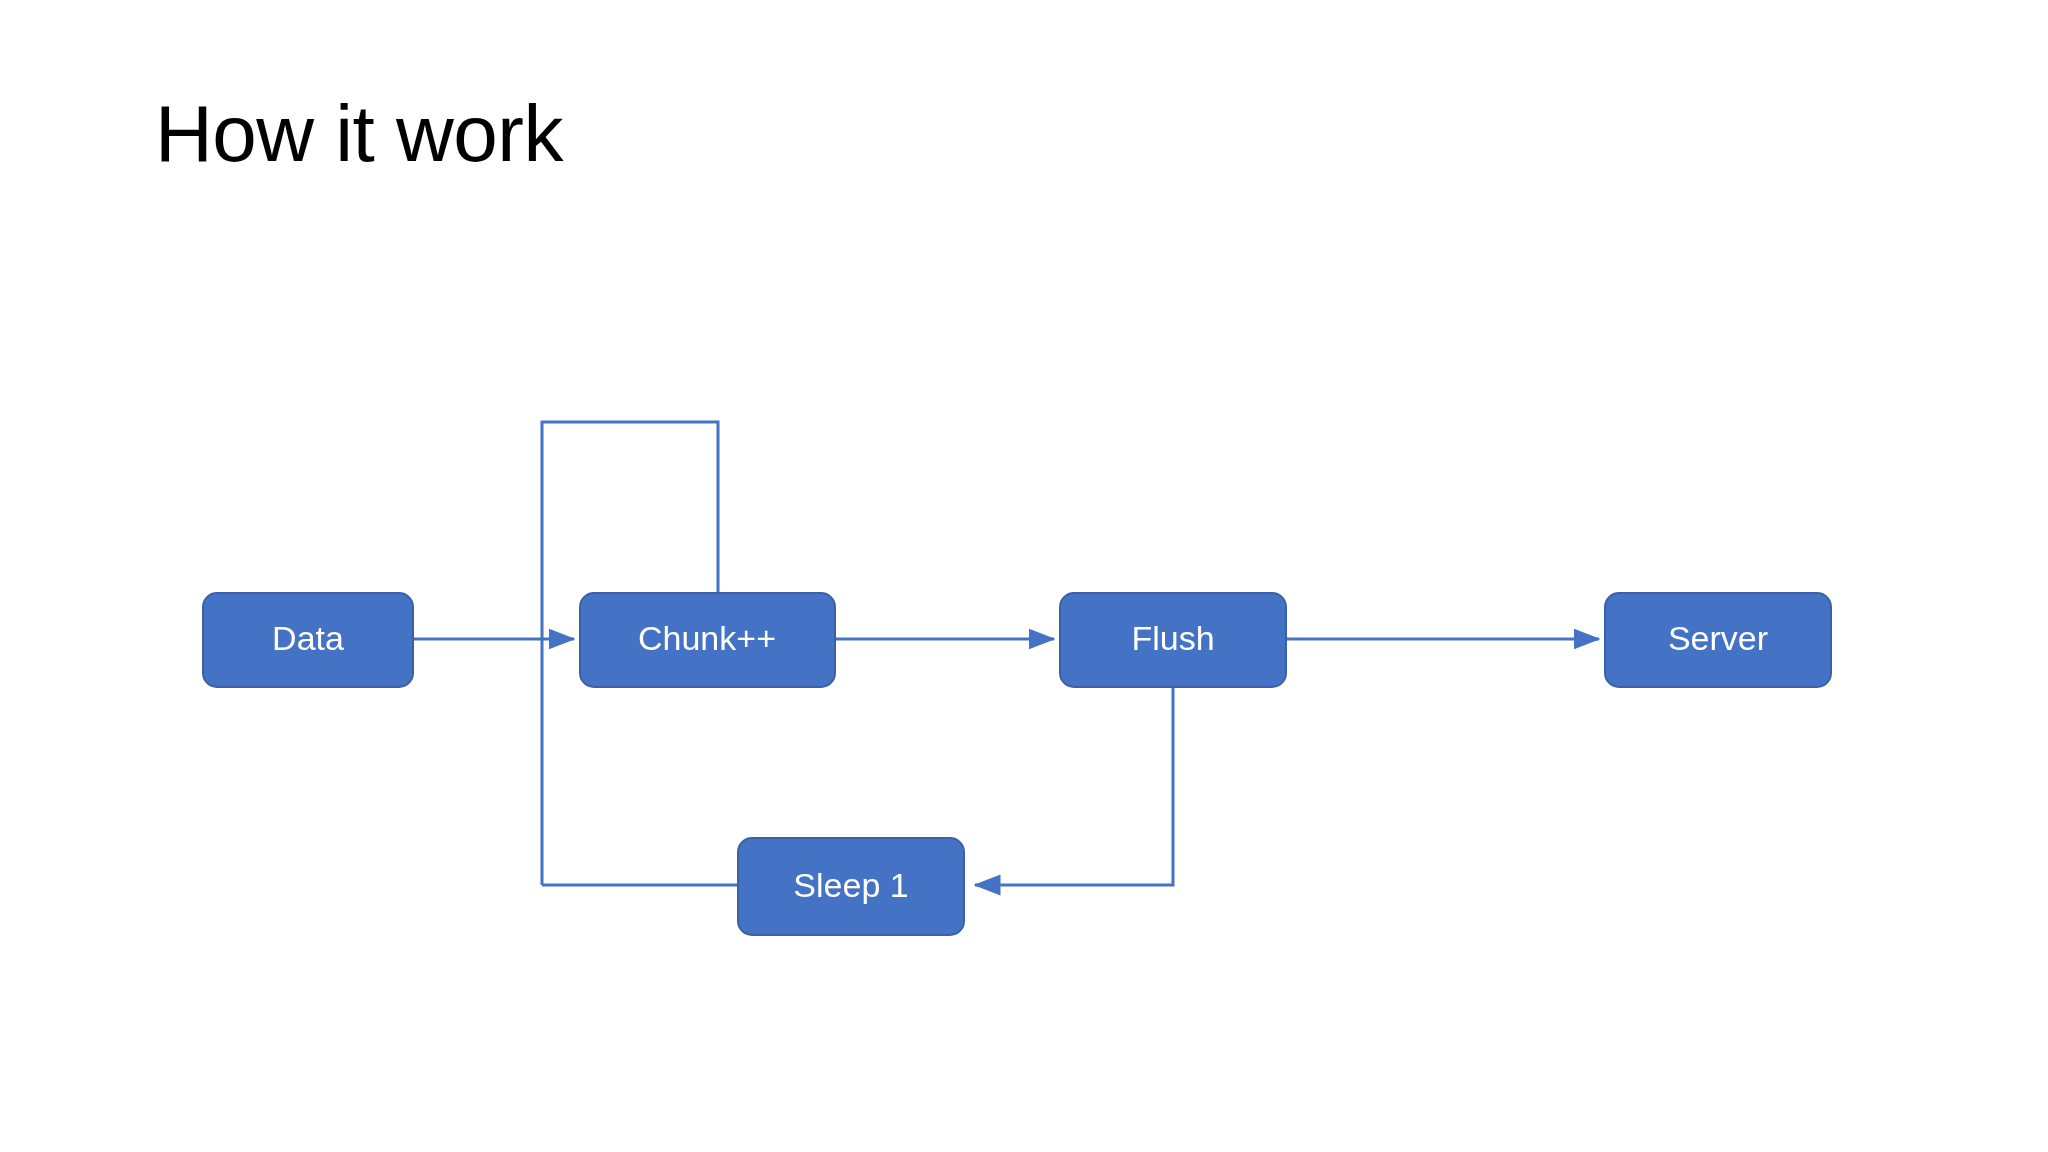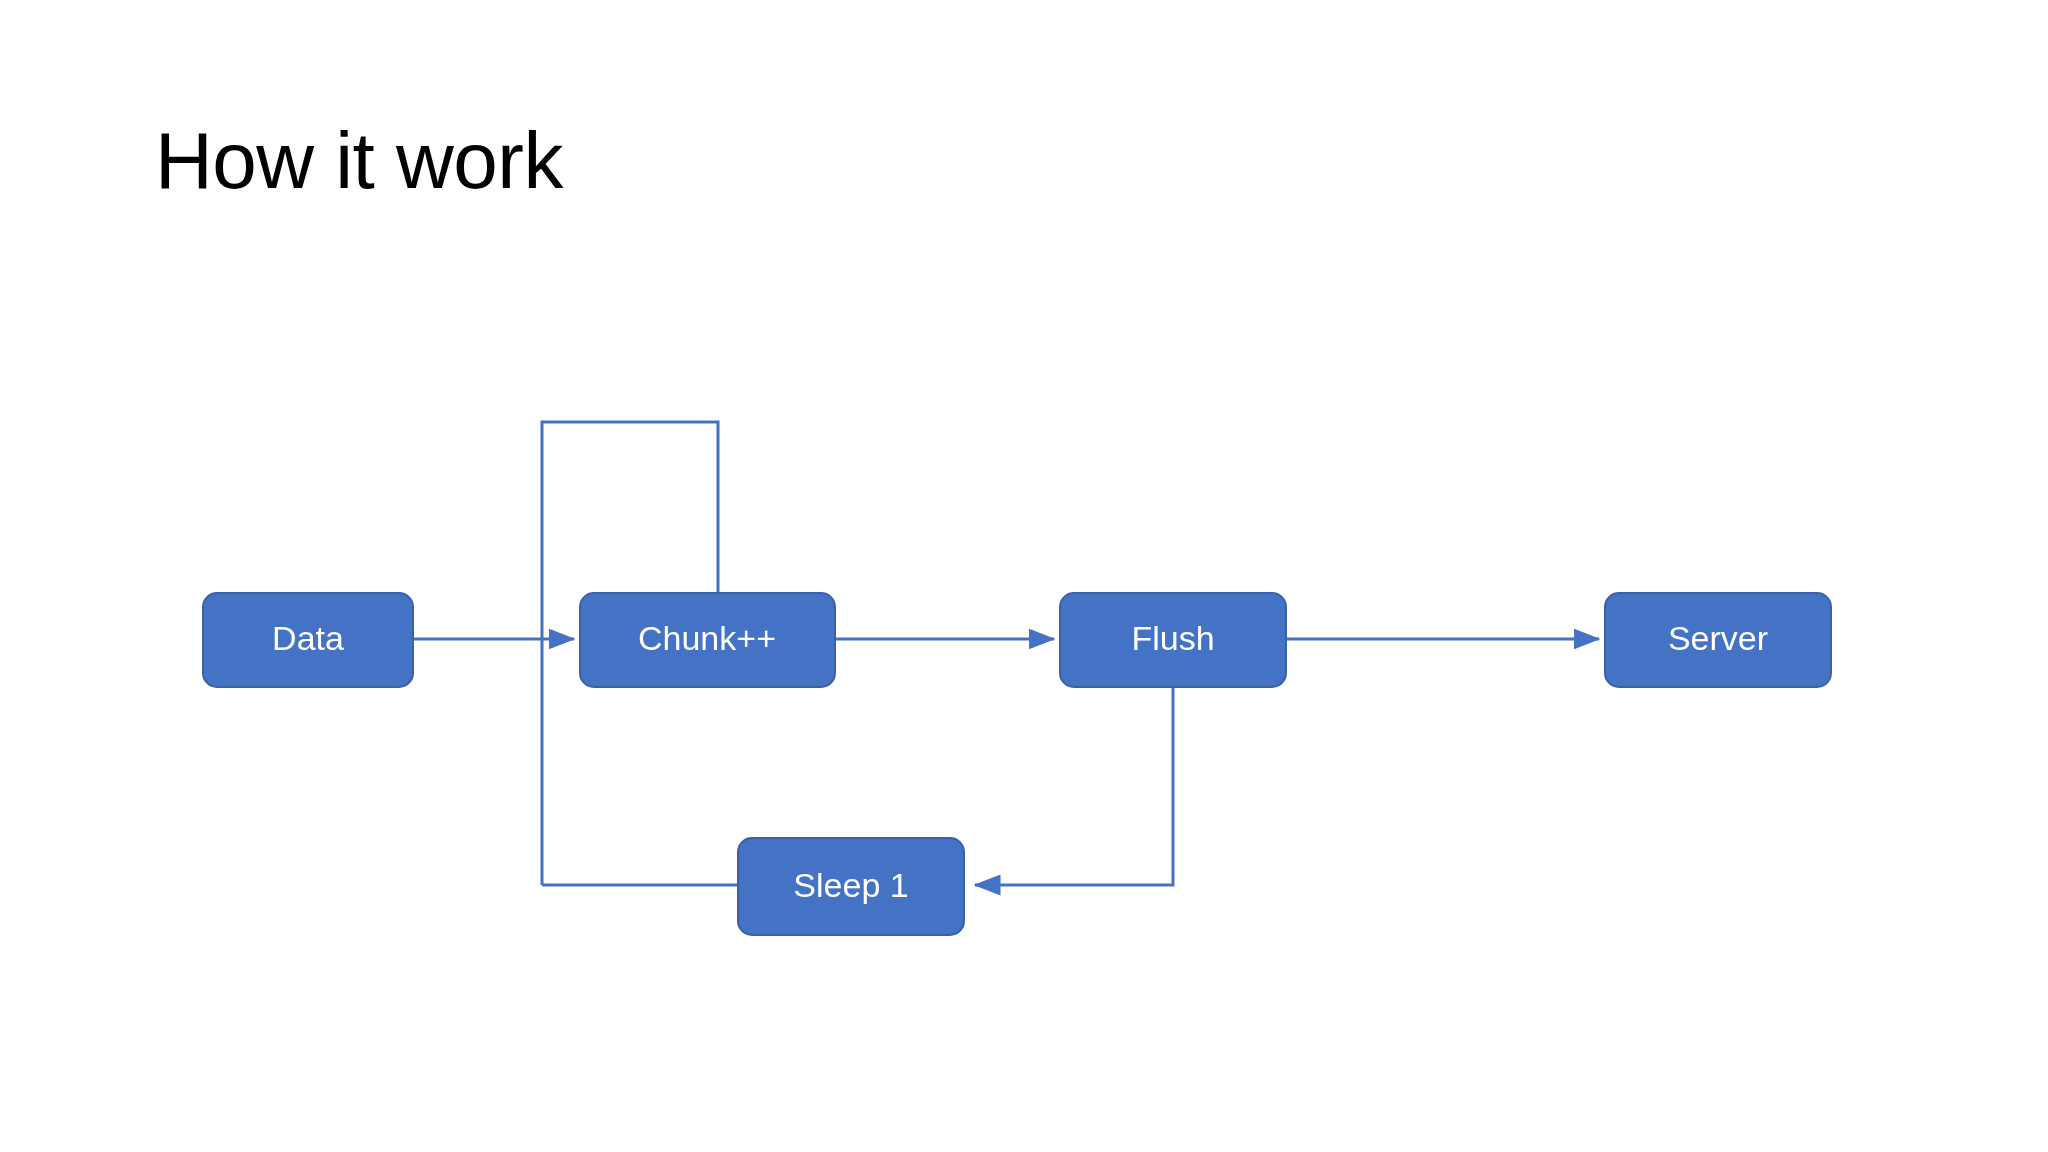--- a/index.html
+++ b/index.html
@@ -16,21 +16,21 @@
   }
   #slide {
     position: relative;
     width: 2048px;
     height: 1152px;
     background: #ffffff;
   }
   #slide-title {
     position: absolute;
     left: 155px;
-    top: 121px;
+    top: 94px;
     font-size: 80px;
     font-weight: 400;
     color: #000000;
     letter-spacing: -0.5px;
     line-height: 1.0;
     white-space: nowrap;
   }
   #diagram {
     position: absolute;
     left: 0;

